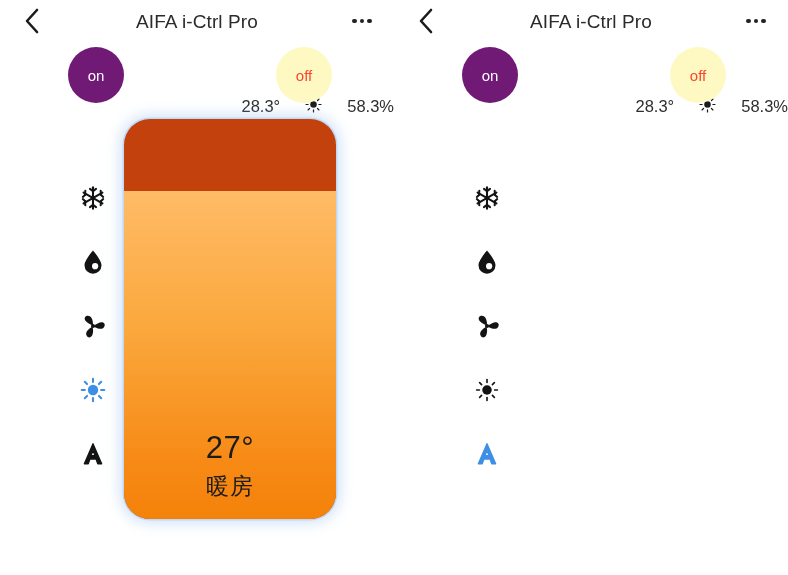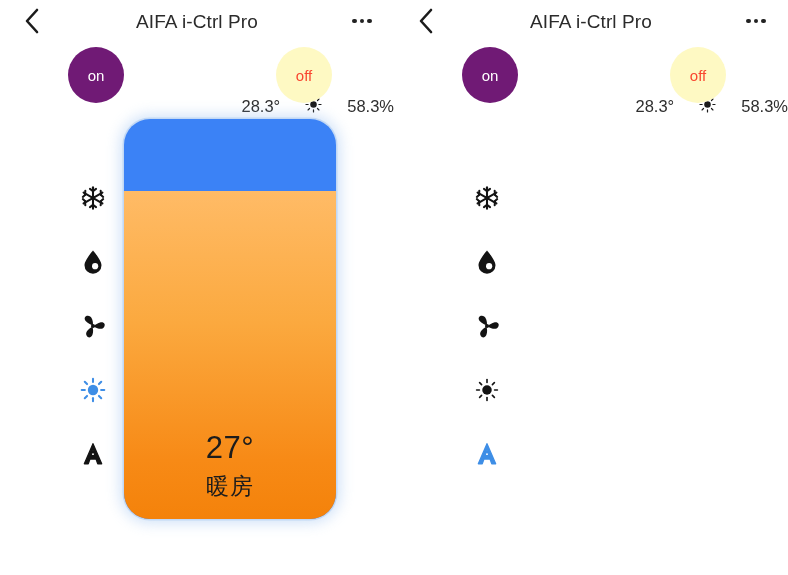--- a/index.html
+++ b/index.html
@@ -149,21 +149,21 @@
     width: 212px;
     height: 400px;
   }
   .card-wrap.right { left: 127px; }
   .card {
     position: relative;
     width: 100%;
     height: 100%;
     border-radius: 26px;
     overflow: hidden;
-    background: #3b82f6;
+    background: #c2410c;
     box-shadow: 0 0 0 1.5px rgba(170,200,240,0.55),
                 0 0 14px 4px rgba(150,190,240,0.45);
     cursor: pointer;
   }
   .fill {
     position: absolute;
     left: 0;
     right: 0;
     bottom: 0;
   }

